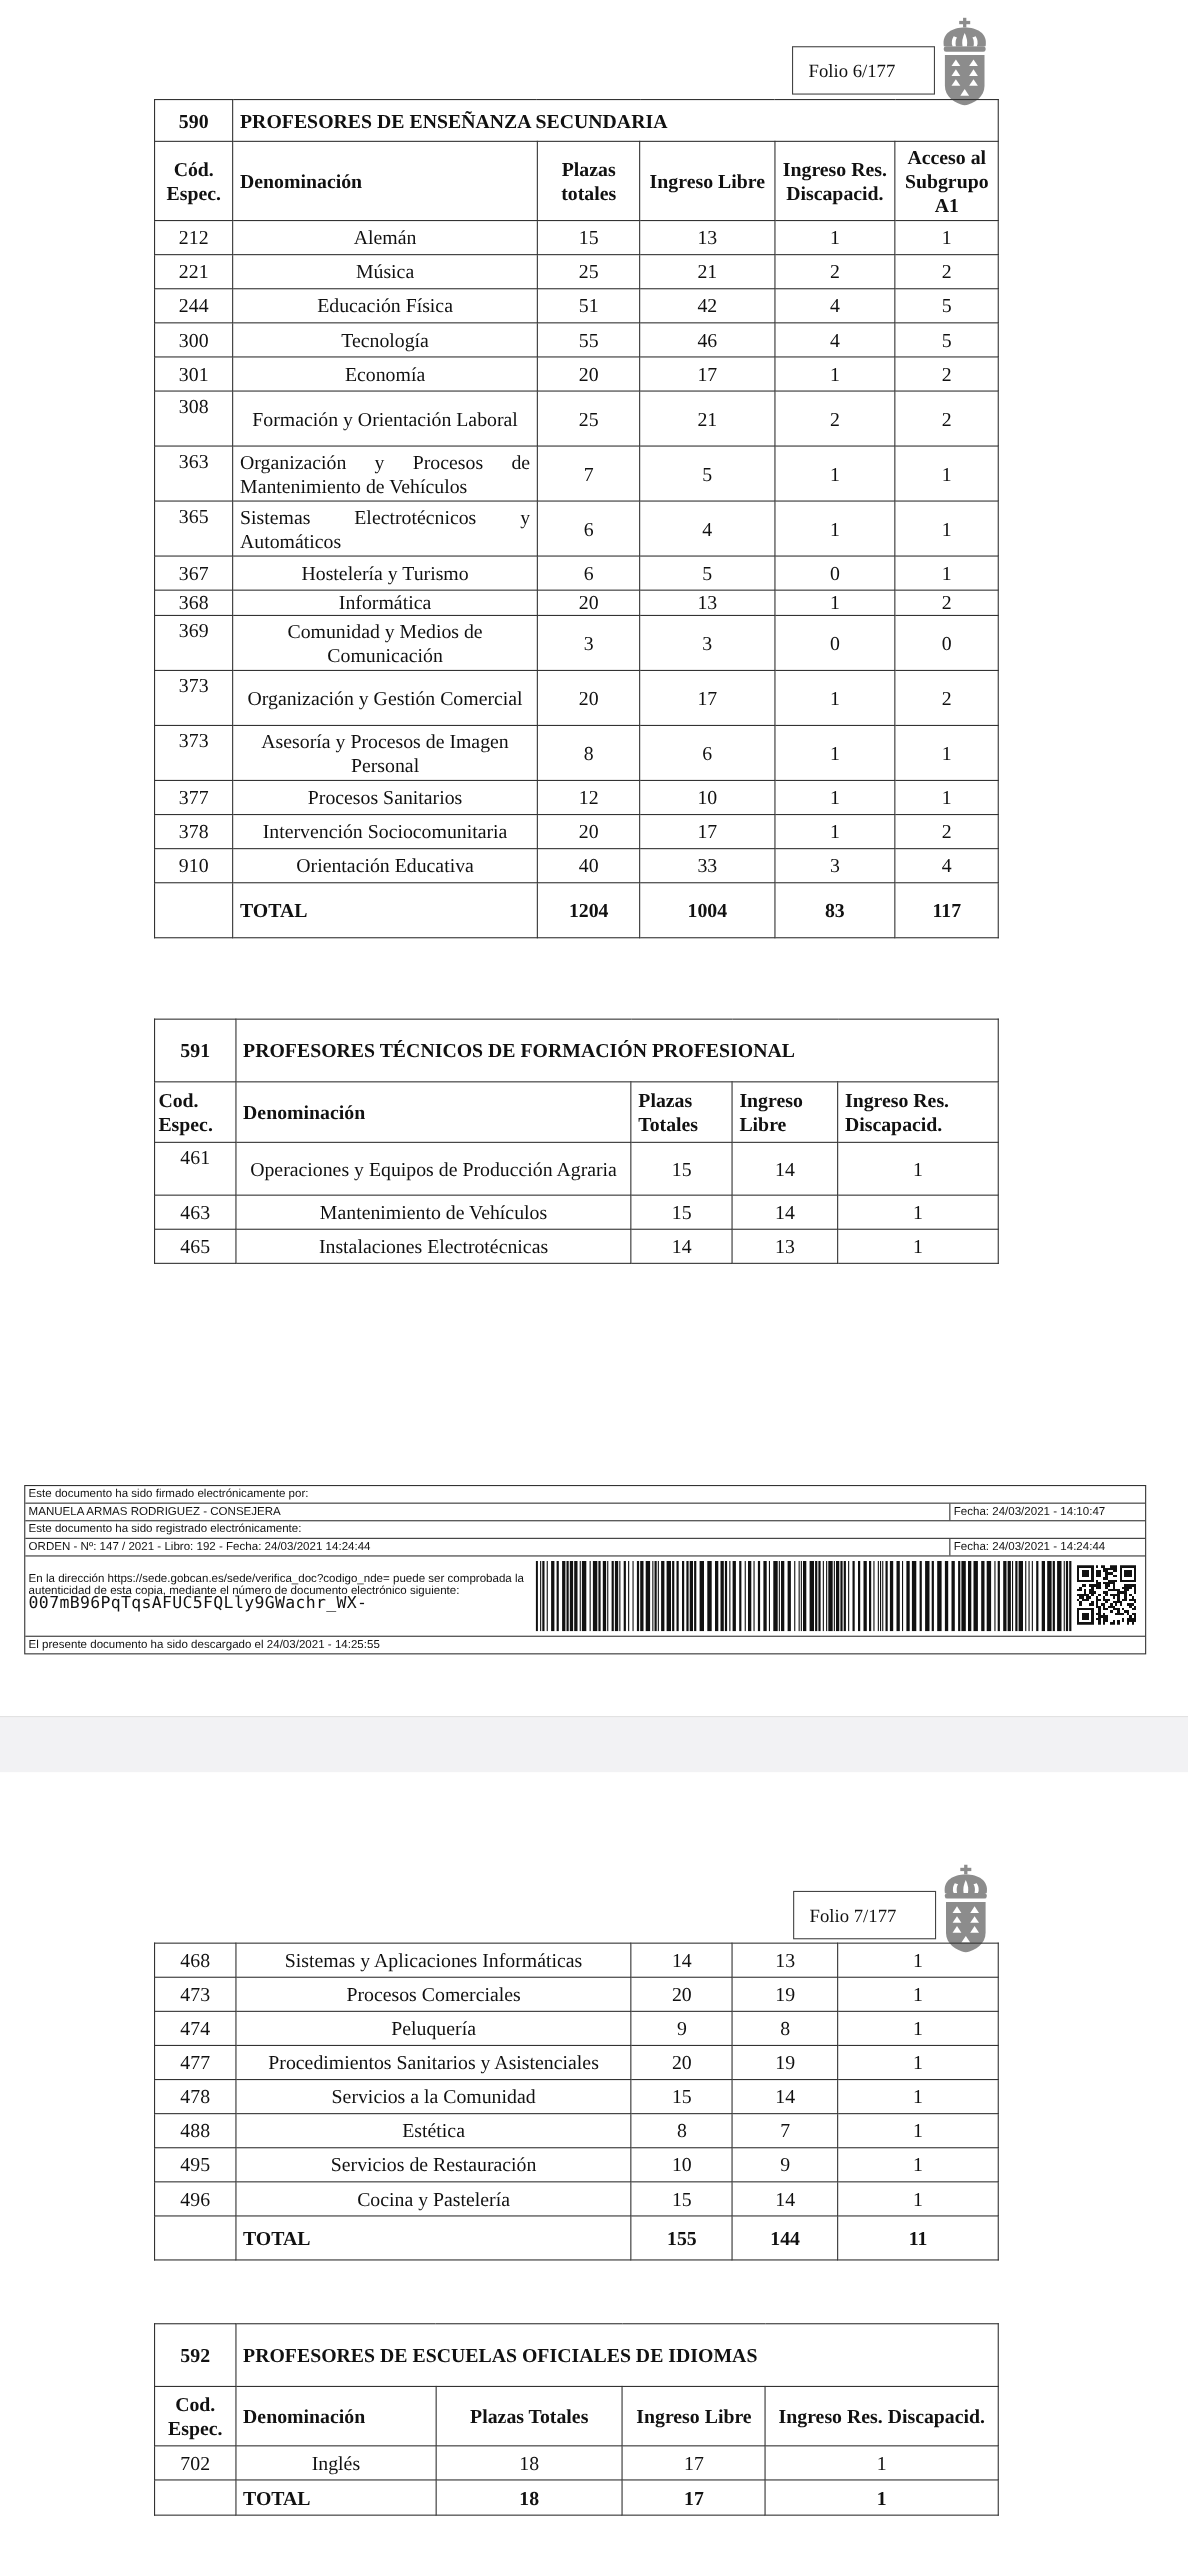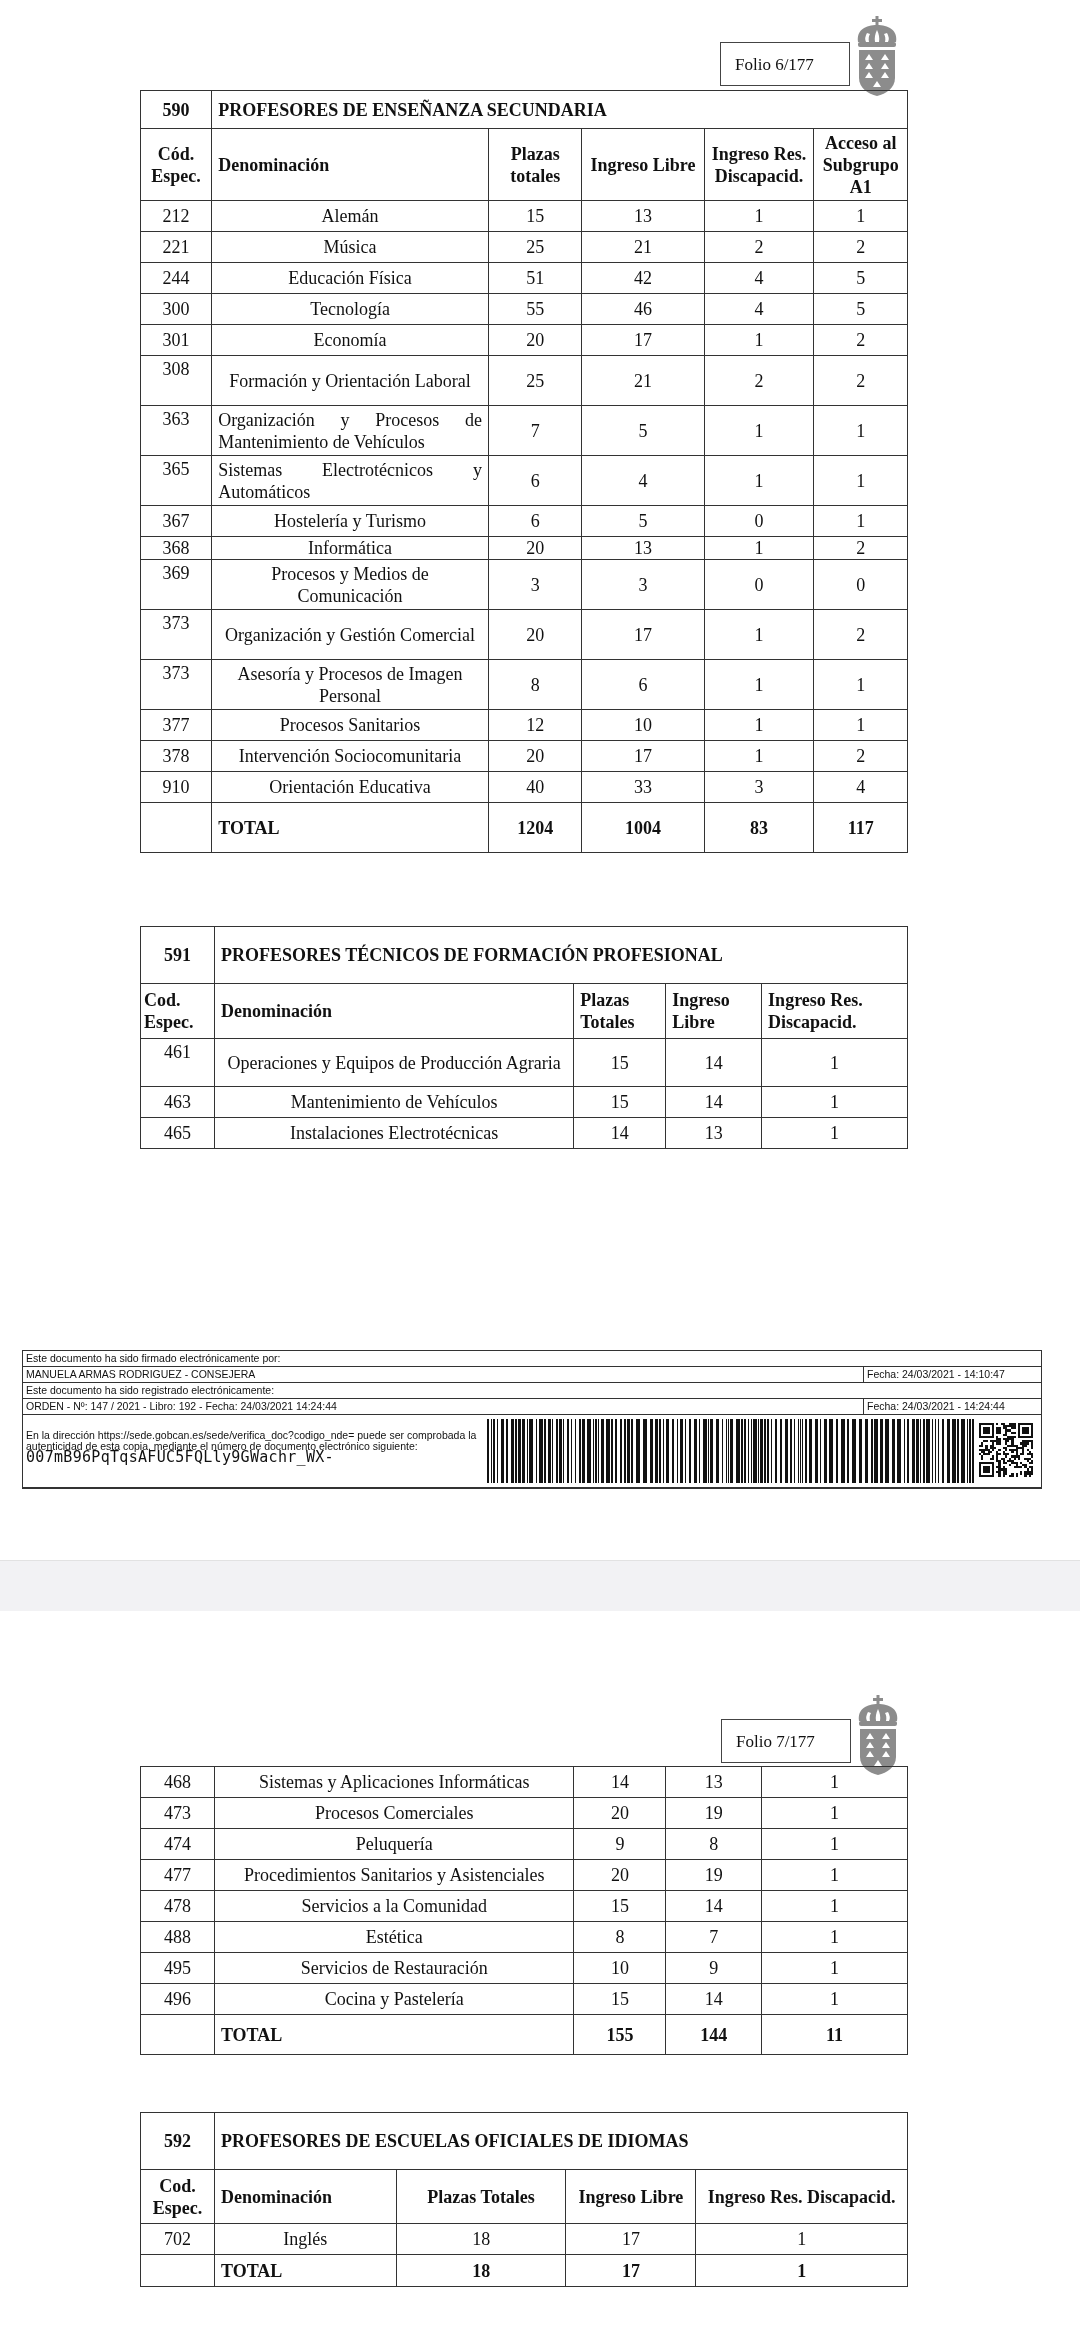--- a/index.html
+++ b/index.html
@@ -165,21 +165,21 @@
         <tr style="height: 15px;">
           <td class="c">368</td>
           <td class="den">Informática</td>
           <td class="c">20</td>
           <td class="c">13</td>
           <td class="c">1</td>
           <td class="c">2</td>
         </tr>
         <tr style="height: 50px;">
           <td class="code">369</td>
-          <td class="den">Procesos y Medios de Comunicación</td>
+          <td class="den">Comunidad y Medios de Comunicación</td>
           <td class="c">3</td>
           <td class="c">3</td>
           <td class="c">0</td>
           <td class="c">0</td>
         </tr>
         <tr style="height: 50px;">
           <td class="code">373</td>
           <td class="den">Organización y Gestión Comercial</td>
           <td class="c">20</td>
           <td class="c">17</td>
@@ -630,20 +630,21 @@
           <rect x="1" y="1" width="5" height="5" fill="#fff"></rect>
           <rect x="2" y="2" width="3" height="3" fill="#111"></rect>
           <rect x="18" y="0" width="7" height="7" fill="#111"></rect>
           <rect x="19" y="1" width="5" height="5" fill="#fff"></rect>
           <rect x="20" y="2" width="3" height="3" fill="#111"></rect>
           <rect x="0" y="18" width="7" height="7" fill="#111"></rect>
           <rect x="1" y="19" width="5" height="5" fill="#fff"></rect>
           <rect x="2" y="20" width="3" height="3" fill="#111"></rect>
         </svg>
     </div>
+    <div class="last">El presente documento ha sido descargado el 24/03/2021 - 14:25:55</div>
   </div>
 </div>
 
 <div class="gap"></div>
 
 <div class="page" style="top:1611px;height:729px;">
   <div class="folio" style="left:721px;top:108px;">Folio 7/177</div>
   <svg class="crest" style="left:853px;top:84px;" viewBox="0 0 50 80">
     <g fill="#8c8c8c">
       <rect x="23.5" y="0" width="3" height="9"></rect>

